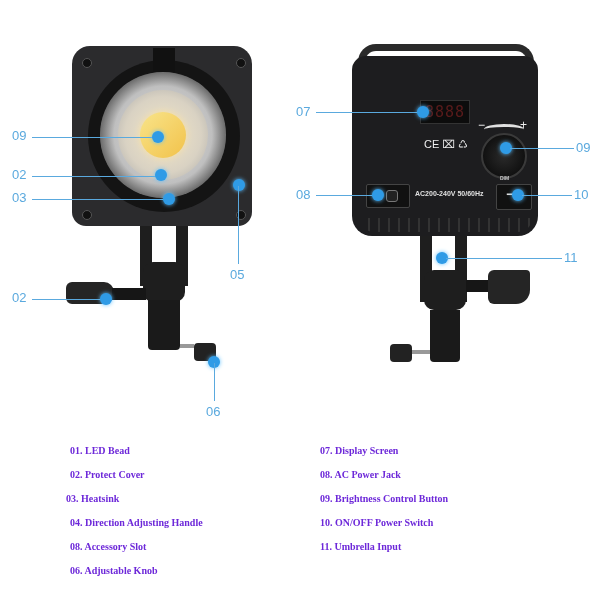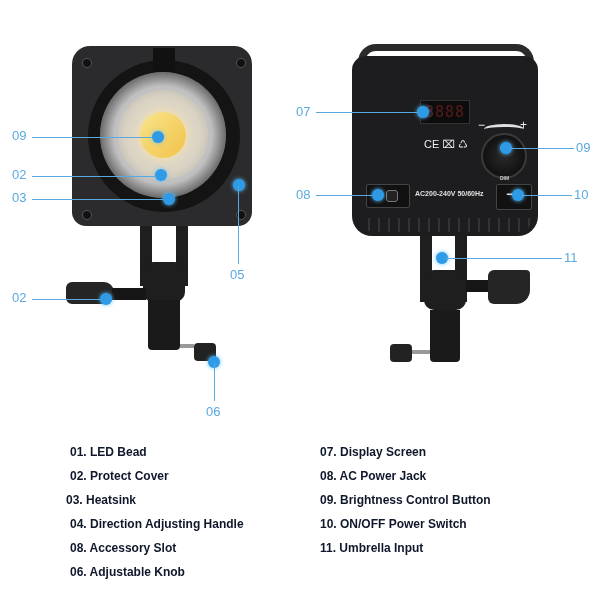--- a/index.html
+++ b/index.html
@@ -1,21 +1,21 @@
 <!DOCTYPE html>
 <html><head>
 <meta charset="utf-8">
 <style>
   html, body { margin:0; padding:0; }
   body { width:600px; height:600px; background:#ffffff; position:relative; overflow:hidden; font-family:"Liberation Sans", sans-serif; }
   .abs { position:absolute; }
   .callout-num { position:absolute; font-size:13px; color:#5aa9de; font-family:"Liberation Sans", sans-serif; }
   .line { position:absolute; background:#5aa9de; }
   .dot { position:absolute; width:12px; height:12px; border-radius:50%; background:#2f9be6; box-shadow:0 0 4px #5fc0ff; }
-  .legend-item { position:absolute; font-size:12px; font-weight:bold; color:#0f172a; white-space:nowrap; }
+  .legend-item { position:absolute; font-size:10px; font-weight:bold; color:#6d28d9; white-space:nowrap;font-family:Liberation Serif, serif; }
   
   .front-housing { left:72px; top:46px; width:180px; height:180px; background:#2b2b2d; border-radius:18px 18px 14px 14px; }
   .front-ring { left:88px; top:60px; width:152px; height:152px; border-radius:50%; background:#141414; }
   .heatsink { left:100px; top:72px; width:126px; height:126px; border-radius:50%; background:radial-gradient(circle,#e6e6e6 0%,#bfbfbf 55%,#6e6e6e 70%,#cfcfcf 75%,#888 100%); }
   .reflector { left:118px; top:90px; width:90px; height:90px; border-radius:50%; background:radial-gradient(circle,#f4e7c8 0%,#d9d2c3 60%,#a7a7a7 100%); }
   .cob { left:140px; top:112px; width:46px; height:46px; border-radius:50%; background:linear-gradient(135deg,#f8e48a,#f2c24a); box-shadow:0 0 6px #f9e0a0; }
   .screw { position:absolute; width:8px; height:8px; border-radius:50%; background:#111; border:1px solid #555; }
   .yoke { background:#1e1e1e; }
   
   .back-housing { left:352px; top:56px; width:186px; height:180px; background:#1d1d1f; border-radius:14px 14px 20px 20px; }

